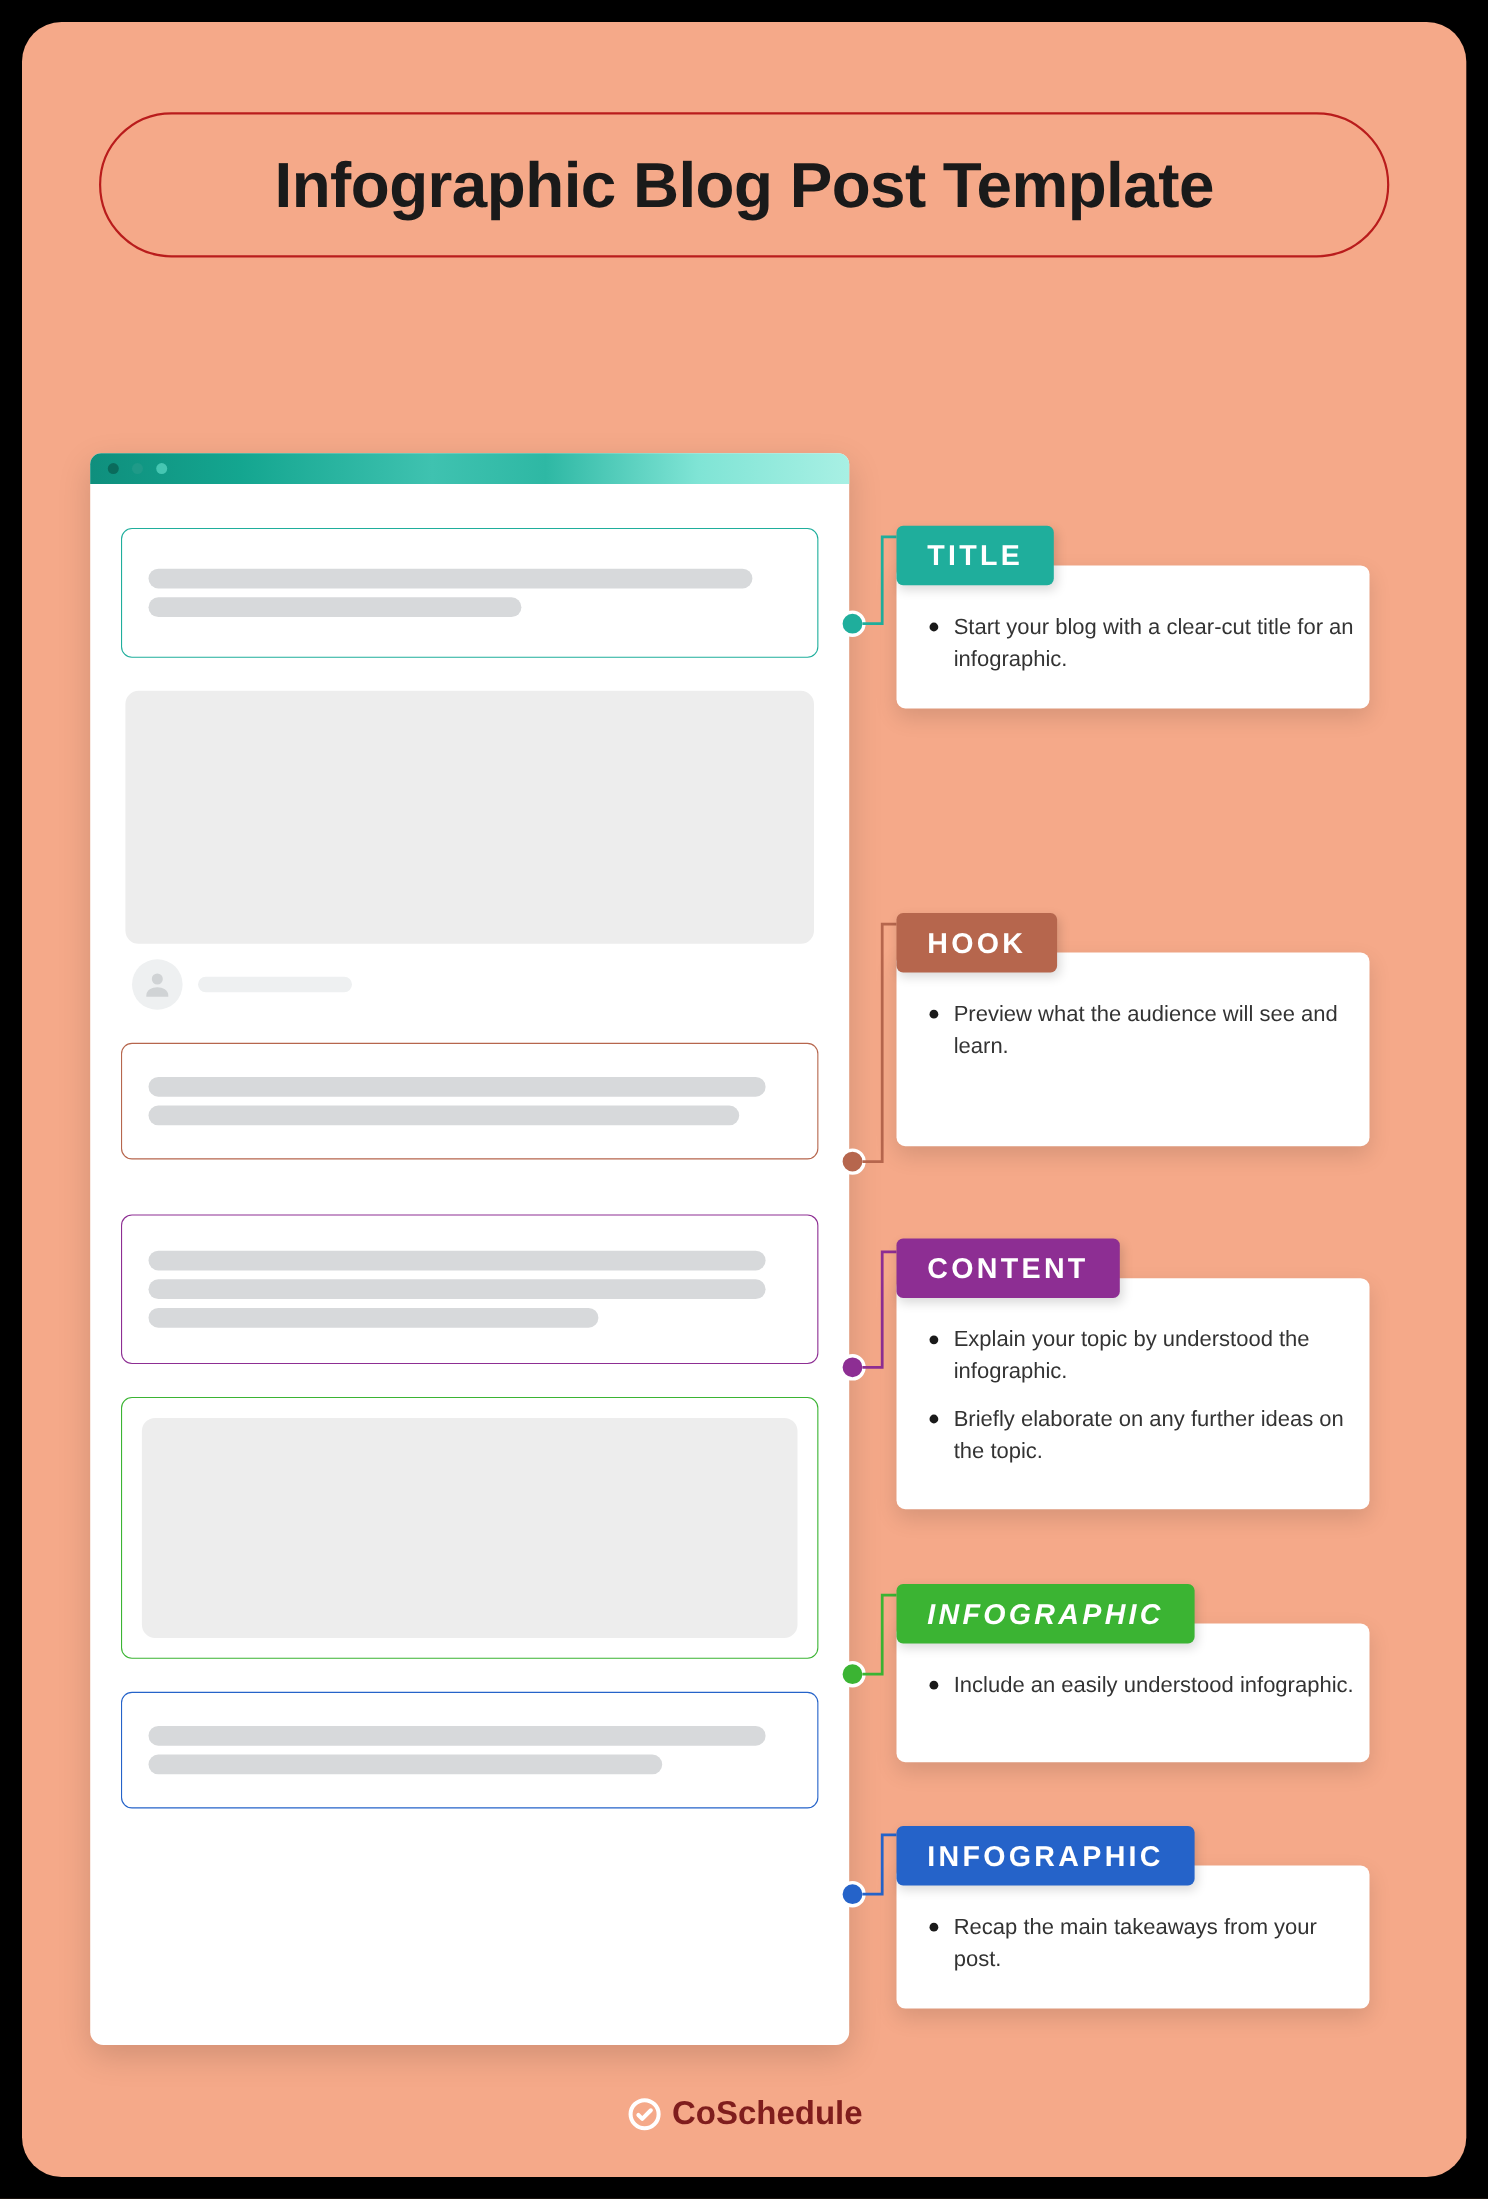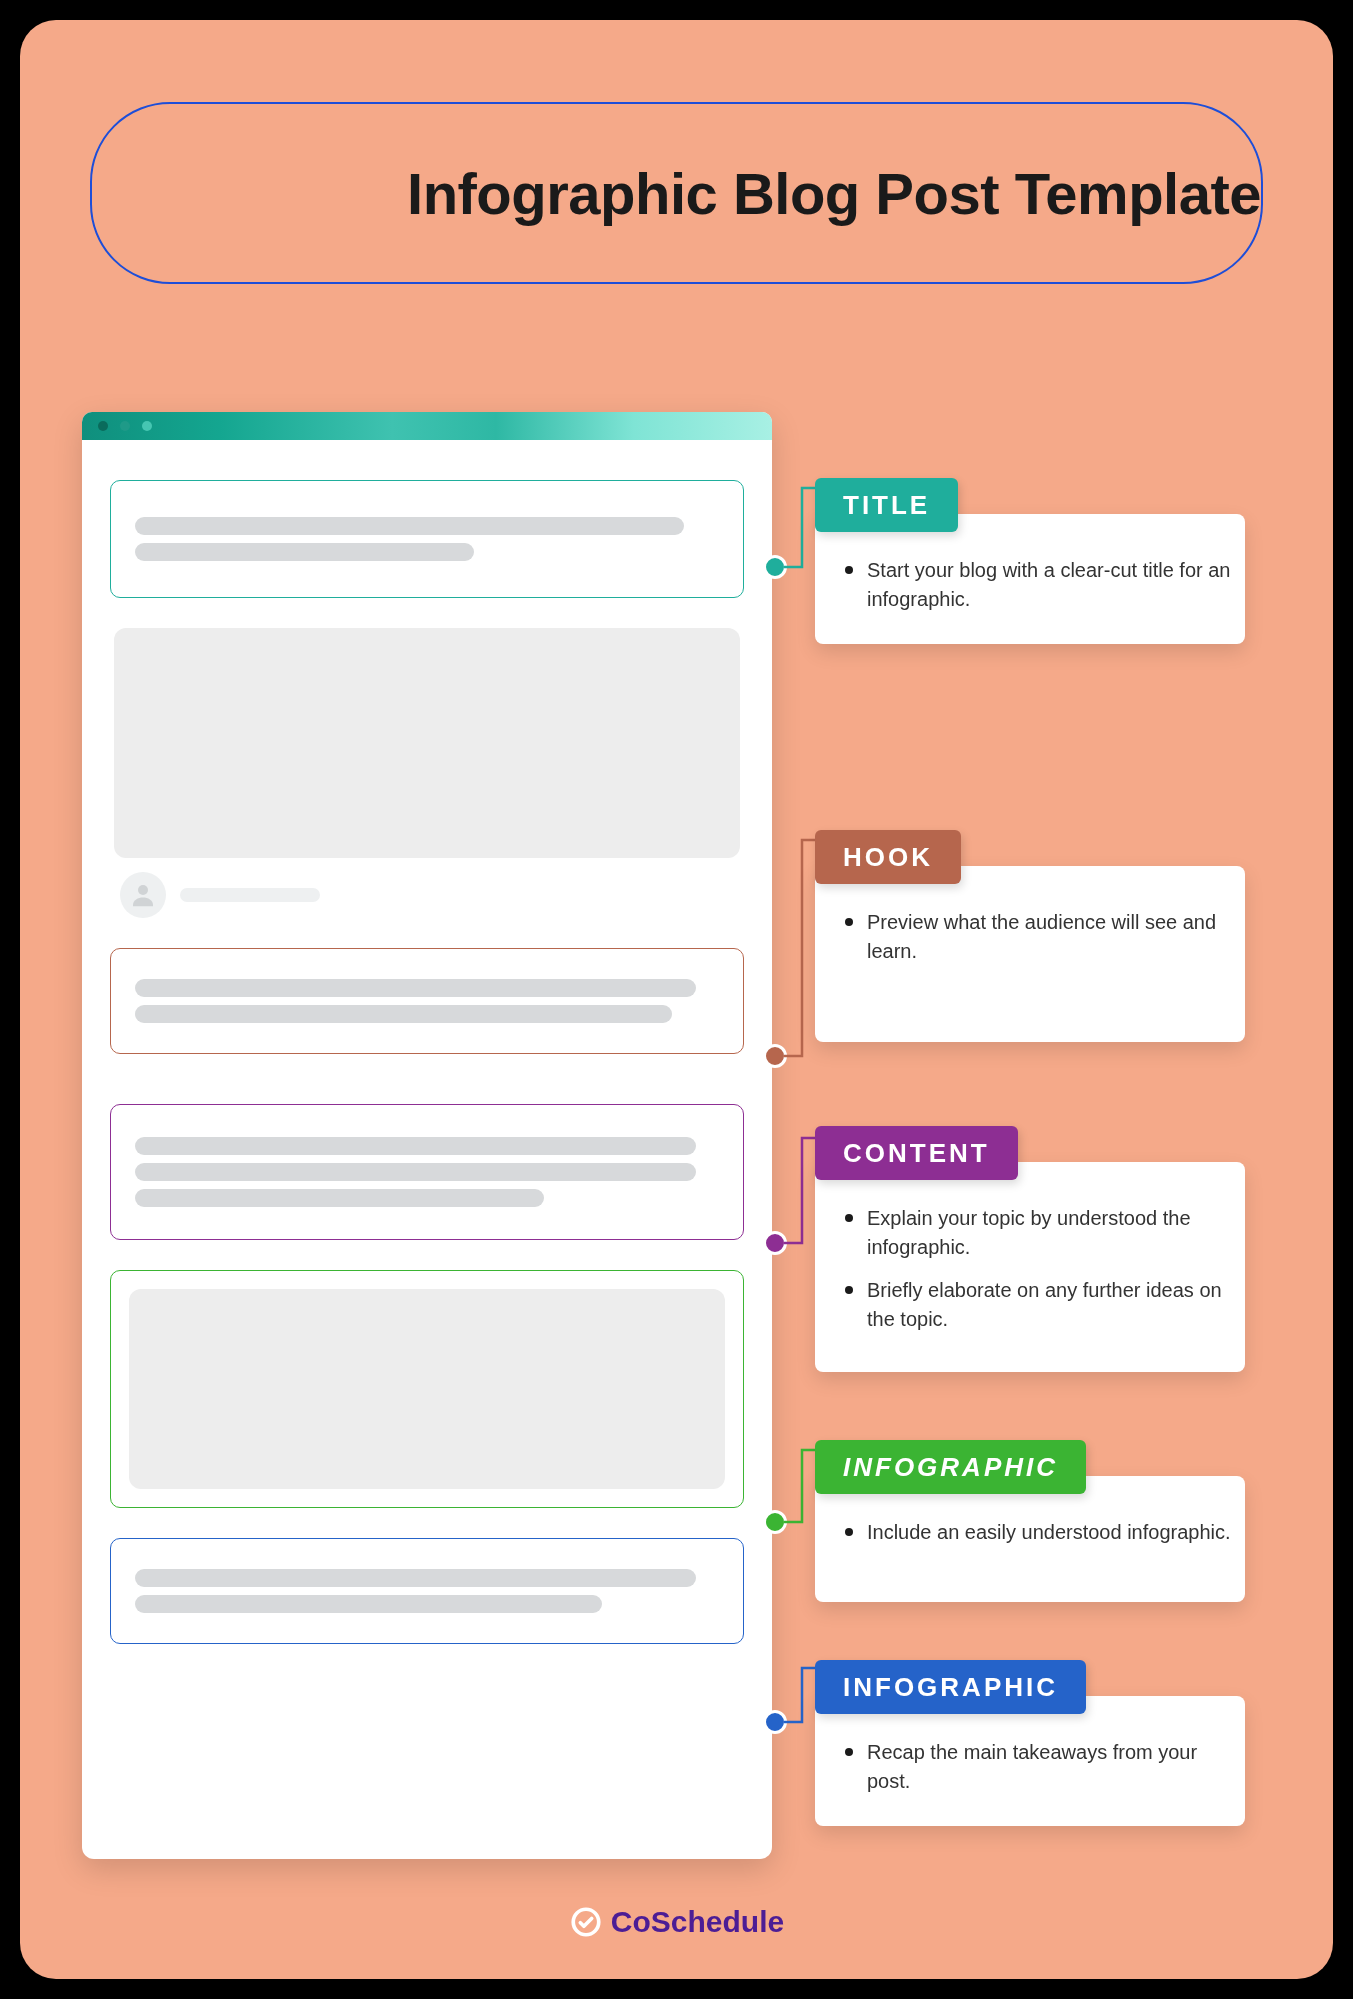--- a/index.html
+++ b/index.html
@@ -19,26 +19,26 @@
     position: relative;
     overflow: hidden;
   }
 
   
   .title-pill {
     position: absolute;
     top: 82px;
     left: 70px;
     right: 70px;
-    height: 182px;
-    border: 2px solid #1d4ed8;
+    height: 132px;
+    border: 2px solid #b91c1c;
     border-radius: 80px;
     display: flex;
     align-items: center;
-    justify-content: flex-end;
+    justify-content: center;
   }
   .title-pill h1 {
     font-size: 58px;
     font-weight: 700;
     color: #1a1a1a;
     letter-spacing: -0.5px;
   }
 
   
   .browser {
@@ -166,21 +166,21 @@
 
   
   .brand {
     position: absolute;
     bottom: 40px;
     left: 0; right: 0;
     display: flex;
     align-items: center;
     justify-content: center;
     gap: 8px;
-    color: #4c1d95;
+    color: #7f1d1d;
     font-weight: 600;
     font-size: 30px;
   }
   .brand-icon {
     width: 34px; height: 34px;
     display:flex; align-items:center; justify-content:center;
   }
 </style>
 </head>
 <body>

